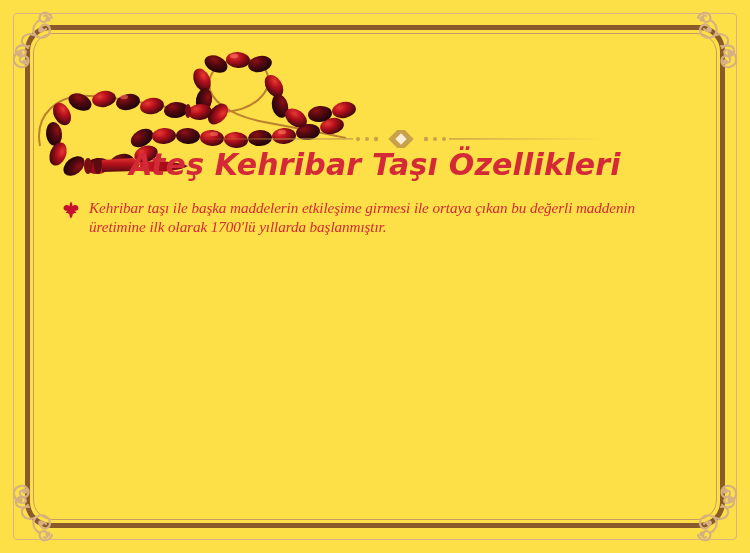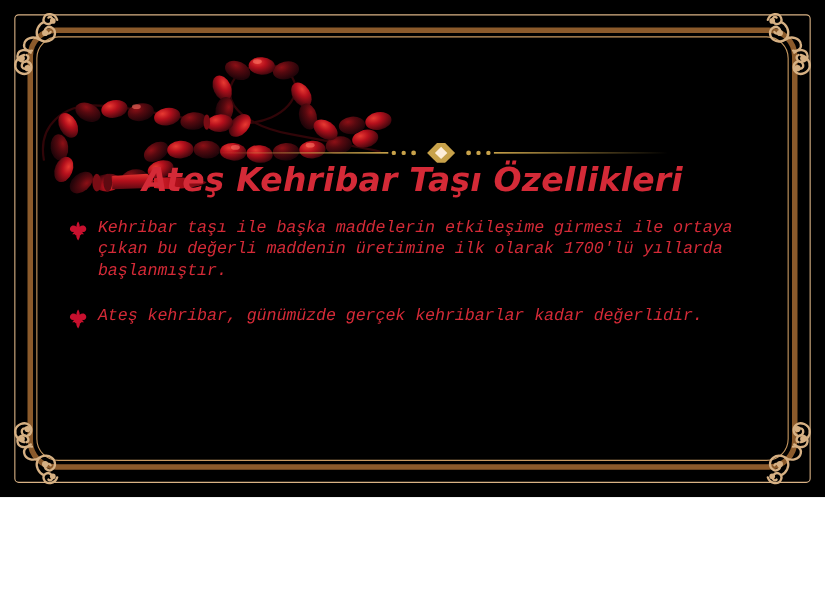--- a/index.html
+++ b/index.html
@@ -7,23 +7,23 @@
     padding: 0;
     background: #ffffff;
   }
   body {
     font-family: "DejaVu Sans", sans-serif;
   }
 
   #card {
     position: relative;
     width: 750px;
-    height: 452px;
+    height: 553px;
     overflow: hidden;
-    background: #000000;
+    background: #fde047;
   }
 
   
   .frame-outer-line {
     position: absolute;
     box-sizing: border-box;
     left: 13px;
     top: 13px;
     right: 13px;
     bottom: 13px;
@@ -116,21 +116,21 @@
   }
   .bullet-icon {
     flex: 0 0 auto;
     width: 18px;
     height: 20px;
     margin-right: 9px;
     margin-top: 2px;
   }
   .bullet-text {
     flex: 1 1 auto;
-    font-family: Liberation Mono, monospace;
+    font-family: Liberation Serif, serif;
     font-style: italic;
     font-size: 15.2px;
     line-height: 1.28;
     color: #d42a37;
     letter-spacing: -0.1px;
   }
 </style>
 </head>
 <body>
 
@@ -394,28 +394,17 @@
         <path fill="#c8102e" d="M9 1.4 C 10.1 3.0 10.6 4.6 10.4 6.2 C 11.8 4.9 13.4 4.6 14.9 5.4
           C 16.5 6.3 16.9 8.3 15.9 9.7 C 15.1 10.8 13.7 11.1 12.6 10.6 C 13.3 11.6 13.9 12.4 14.4 13.0
           L 10.6 13.0 C 10.9 15.0 10.3 17.0 9 18.6 C 7.7 17.0 7.1 15.0 7.4 13.0 L 3.6 13.0
           C 4.1 12.4 4.7 11.6 5.4 10.6 C 4.3 11.1 2.9 10.8 2.1 9.7 C 1.1 8.3 1.5 6.3 3.1 5.4
           C 4.6 4.6 6.2 4.9 7.6 6.2 C 7.4 4.6 7.9 3.0 9 1.4 Z"></path>
         <rect x="6.2" y="12.4" width="5.6" height="1.5" rx="0.7" fill="#c8102e"></rect>
       </svg>
       <div class="bullet-text">Kehribar taşı ile başka maddelerin etkileşime girmesi ile ortaya çıkan bu değerli maddenin üretimine ilk olarak 1700'lü yıllarda başlanmıştır.</div>
     </div>
 
-    <div class="bullet-row" style="margin-bottom:26px;">
-      <svg class="bullet-icon" viewBox="0 0 18 20">
-        <path fill="#c8102e" d="M9 1.4 C 10.1 3.0 10.6 4.6 10.4 6.2 C 11.8 4.9 13.4 4.6 14.9 5.4
-          C 16.5 6.3 16.9 8.3 15.9 9.7 C 15.1 10.8 13.7 11.1 12.6 10.6 C 13.3 11.6 13.9 12.4 14.4 13.0
-          L 10.6 13.0 C 10.9 15.0 10.3 17.0 9 18.6 C 7.7 17.0 7.1 15.0 7.4 13.0 L 3.6 13.0
-          C 4.1 12.4 4.7 11.6 5.4 10.6 C 4.3 11.1 2.9 10.8 2.1 9.7 C 1.1 8.3 1.5 6.3 3.1 5.4
-          C 4.6 4.6 6.2 4.9 7.6 6.2 C 7.4 4.6 7.9 3.0 9 1.4 Z"></path>
-        <rect x="6.2" y="12.4" width="5.6" height="1.5" rx="0.7" fill="#c8102e"></rect>
-      </svg>
-      <div class="bullet-text">Ateş kehribar, günümüzde gerçek kehribarlar kadar değerlidir.</div>
-    </div>
 
 
   </div>
 
 </div>
 
 </body></html>

